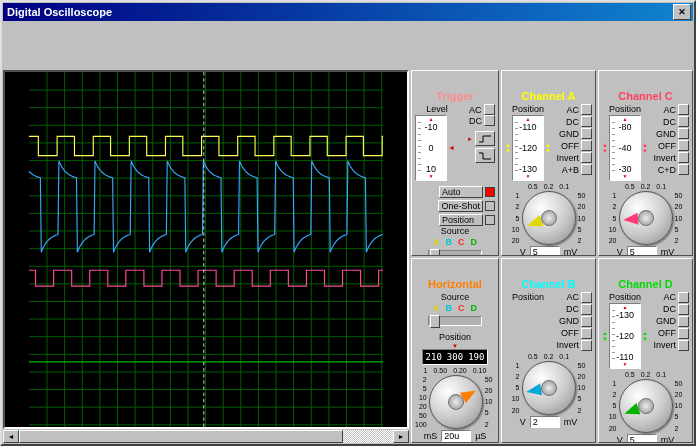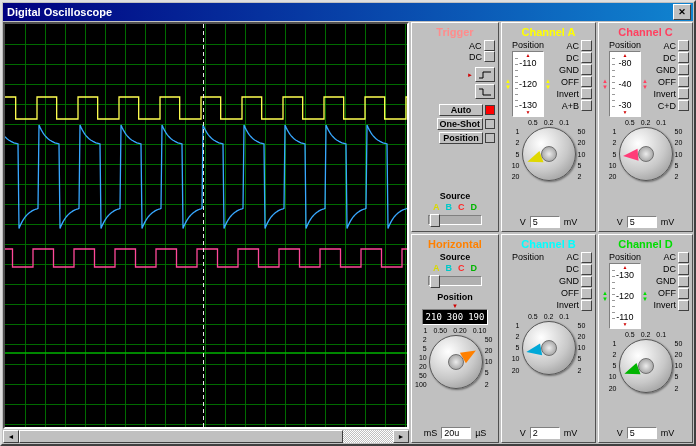--- a/index.html
+++ b/index.html
@@ -1,36 +1,36 @@
 <!DOCTYPE html>
 <html><head>
 <meta charset="utf-8">
 <style>
   html,body{margin:0;padding:0;background:#808080;}
   body{width:696px;height:446px;overflow:hidden;font-family:"Liberation Sans",sans-serif;color:#000;}
   .window{width:696px;height:446px;box-sizing:border-box;background:#c0c0c0;
-    border:2px solid;border-color:#dfdfdf #404040 #404040 #dfdfdf;display:flex;flex-direction:column;}
+    border:2px solid;border-color:#dfdfdf #404040 #404040 #dfdfdf;display:flex;flex-direction:column;gap:48px;}
   .titlebar{height:18px;margin:1px 1px 0 1px;background:linear-gradient(90deg,#000080,#1084d0);
     display:flex;align-items:center;color:#fff;font-size:11px;font-weight:bold;padding:0 2px 0 4px;flex:0 0 auto;}
   .titlebar .title{flex:1;white-space:nowrap;}
   .r3{border:1px solid;border-color:#ffffff #404040 #404040 #ffffff;background:#c0c0c0;}
   .s3{border:1px solid;border-color:#808080 #ffffff #ffffff #808080;}
   .close-btn{width:16px;height:14px;display:flex;align-items:center;justify-content:center;
     font-size:9px;font-weight:bold;color:#000;}
   .main{flex:1;display:flex;margin:1px;min-height:0;}
   .scope-area{flex:1;display:flex;flex-direction:column;min-width:0;margin-right:2px;}
   .scope-screen{flex:1;position:relative;background:#000;border:2px solid;border-color:#505050 #ffffff #ffffff #505050;overflow:hidden;}
   .scope-screen svg{position:absolute;inset:0;width:100%;height:100%;}
   .scrollbar{height:13px;margin-top:1px;display:flex;flex:0 0 auto;}
   .sb-btn{width:14px;display:flex;align-items:center;justify-content:center;font-size:7px;}
   .sb-track{flex:1;position:relative;background:repeating-conic-gradient(#ffffff 0 25%,#c0c0c0 0 50%) 0 0/2px 2px;}
   .sb-thumb{position:absolute;left:0;top:0;bottom:0;width:86%;}
   .controls{width:282px;flex:0 0 auto;display:grid;grid-template-columns:88px 95px 95px;grid-template-rows:1fr 1fr;gap:2px;}
   .panel{border:1px solid;border-color:#ffffff #505050 #505050 #ffffff;background:#c0c0c0;
-    padding:2px 3px;display:flex;flex-direction:column;overflow:hidden;min-height:0;}
+    padding:18px 3px;display:flex;flex-direction:column;overflow:hidden;min-height:0;}
   .panel-header{text-align:center;font-size:11px;font-weight:bold;line-height:14px;flex:0 0 auto;}
   .chan-top{display:flex;margin-top:1px;}
   .pos-block{width:46px;flex:0 0 auto;}
   .pos-label{font-size:9px;text-align:center;line-height:11px;}
   .slider-wrap{display:flex;align-items:center;gap:1px;}
   .arrow-col{display:flex;flex-direction:column;font-size:6px;line-height:6px;text-align:center;}
   .pos-box{width:30px;height:62px;background:#fff;display:flex;flex-direction:column;align-items:center;
     font-size:9px;padding:1px 0;position:relative;}
   .pos-box::before{content:"";position:absolute;left:2px;top:6px;bottom:6px;width:3px;
     background:repeating-linear-gradient(to bottom,#999 0 1px,transparent 1px 6px);}
@@ -58,25 +58,25 @@
   .trig-top{display:flex;margin-top:1px;}
   .level-block{width:44px;flex:0 0 auto;}
   .trig-right{margin-left:auto;display:flex;flex-direction:column;gap:1px;align-items:flex-end;}
   .edge-box{display:flex;flex-direction:column;gap:2px;margin-top:4px;align-items:flex-end;}
   .edge-row{display:flex;align-items:center;gap:2px;}
   .edge-marker{color:#d00000;font-size:6px;line-height:6px;}
   .edge-marker.hid{visibility:hidden;}
   .edge-btn{width:18px;height:13px;display:flex;align-items:center;justify-content:center;}
   .mode-rows{margin-top:5px;display:flex;flex-direction:column;gap:2px;align-items:flex-end;}
   .mode-row{display:flex;align-items:center;gap:2px;}
-  .mode-btn{min-width:44px;height:12px;font-size:9px;text-align:center;line-height:11px;padding:0 2px;box-sizing:border-box;font-weight:bold;}
+  .mode-btn{min-width:44px;height:12px;font-size:9px;text-align:left;line-height:11px;padding:0 2px;box-sizing:border-box;}
   .lamp{width:8px;height:8px;border:1px solid #404040;background:#c0c0c0;flex:0 0 auto;}
   .source-block{margin-top:auto;padding-bottom:2px;}
   .source-block.at-top{margin-top:1px;}
-  .src-label{font-size:9px;text-align:center;line-height:11px;font-weight:bold;}
+  .src-label{font-size:9px;text-align:center;line-height:11px;}
   .letters{display:flex;justify-content:center;gap:6px;font-size:9px;}
   .letters span{font-weight:bold;}
   .h-slider{margin:3px auto 2px;width:52px;height:8px;background:#b0b0b0;position:relative;}
   .h-thumb{position:absolute;left:1px;top:-2px;width:8px;height:11px;}
   .pos-display-block{margin-top:2px;}
   .red-down{text-align:center;color:#d00000;font-size:6px;line-height:6px;}
   .lcd{width:64px;height:14px;margin:0 auto;background:#000;color:#fff;
     font-family:"DejaVu Sans Mono",monospace;font-size:9px;display:flex;align-items:center;justify-content:center;gap:5px;}
   .edge-btn svg{display:block;}
 </style>
@@ -149,20 +149,37 @@
         </div>
         <div class="sb-btn r3">►</div>
       </div>
     </div>
 
     <div class="controls">
 
       <section class="panel">
         <div class="panel-header" style="color: rgb(255, 140, 140);">Trigger</div>
         <div class="trig-top">
+          <div class="level-block">
+            <div class="pos-label">Level</div>
+            <div class="slider-wrap">
+              <div class="pos-box s3">
+                <span class="red-mark">▲</span>
+                <div class="pos-values">
+                    <span>-10</span>
+                    <span>0</span>
+                    <span>10</span>
+                  </div>
+                <span class="red-mark">▼</span>
+              </div>
+              <div class="arrow-col" style="color:#d00000;font-size:7px;">
+                  <span>◄</span>
+                </div>
+            </div>
+          </div>
           <div class="trig-right">
             <div>
                 <div class="chan-btn-row">
                   <span>AC</span>
                   <div class="mini-btn"></div>
                 </div>
                 <div class="chan-btn-row">
                   <span>DC</span>
                   <div class="mini-btn"></div>
                 </div>

